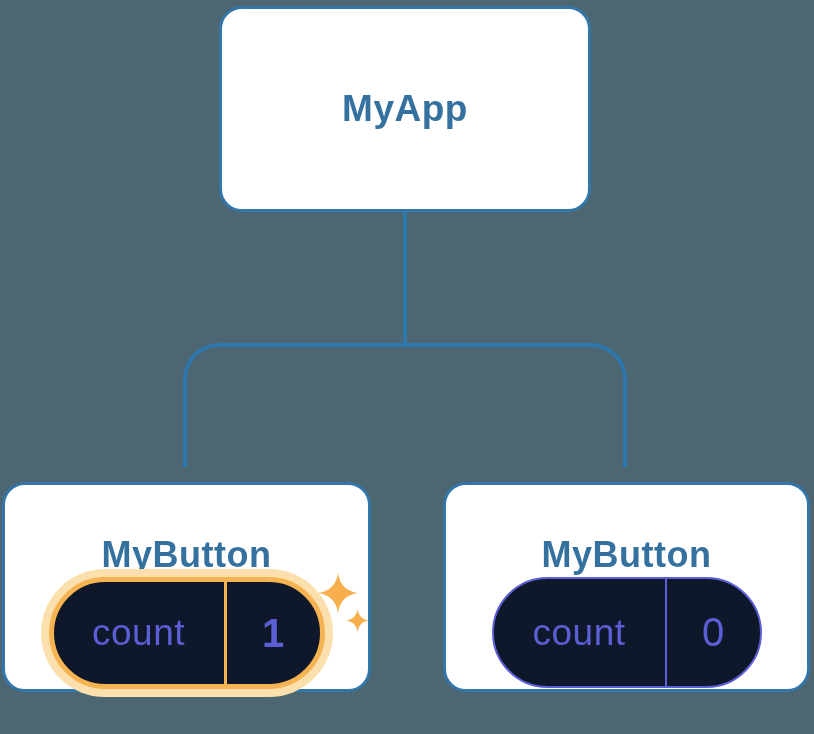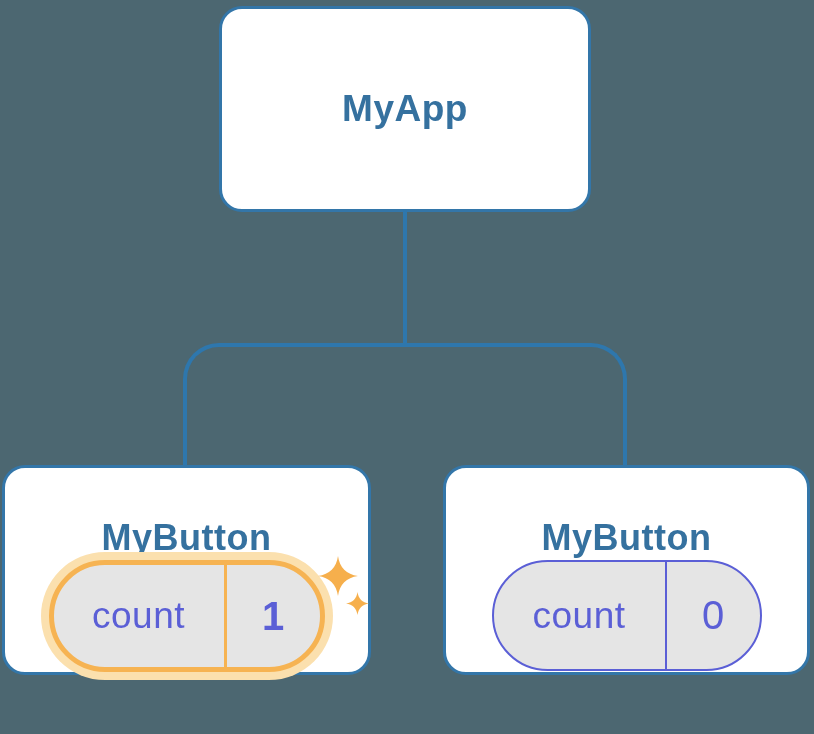--- a/index.html
+++ b/index.html
@@ -22,21 +22,21 @@
     position:absolute;
     background:var(--card_bg);
     border:3px solid var(--card_border);
     border-radius:23px;
   }
   .root-card{
     left:219px; top:6px; width:372px; height:206px;
     display:flex; align-items:center; justify-content:center;
   }
   .child-card{
-    top:465px; width:369px; height:210px;
+    top:482px; width:369px; height:210px;
     display:flex; flex-direction:column; align-items:center;
     padding-top:48px;
   }
   .child-card.left{left:2px;}
   .child-card.right{left:443px; width:367px;}
 
   .node-label{
     color:var(--label_text);
     font-size:36px; font-weight:700;
     line-height:44px; letter-spacing:0.5px;
@@ -51,21 +51,21 @@
   .branch{
     position:absolute; left:183px; top:343px;
     width:444px; height:124px;
     border:4px solid var(--connector); border-bottom:none;
     border-radius:36px 36px 0 0;
   }
 
   
   .pill{
     display:flex; align-items:stretch;
-    background:#e5e5e5;
+    background:#0f172a;
     height:117px; width:276px;
     border-radius:60px;
     overflow:hidden;
     text-align:center;
   }
   .pill-plain{
     border:2.5px solid var(--state_pill_border);
     height:111px; width:270px;
   }
   .pill-highlight{

